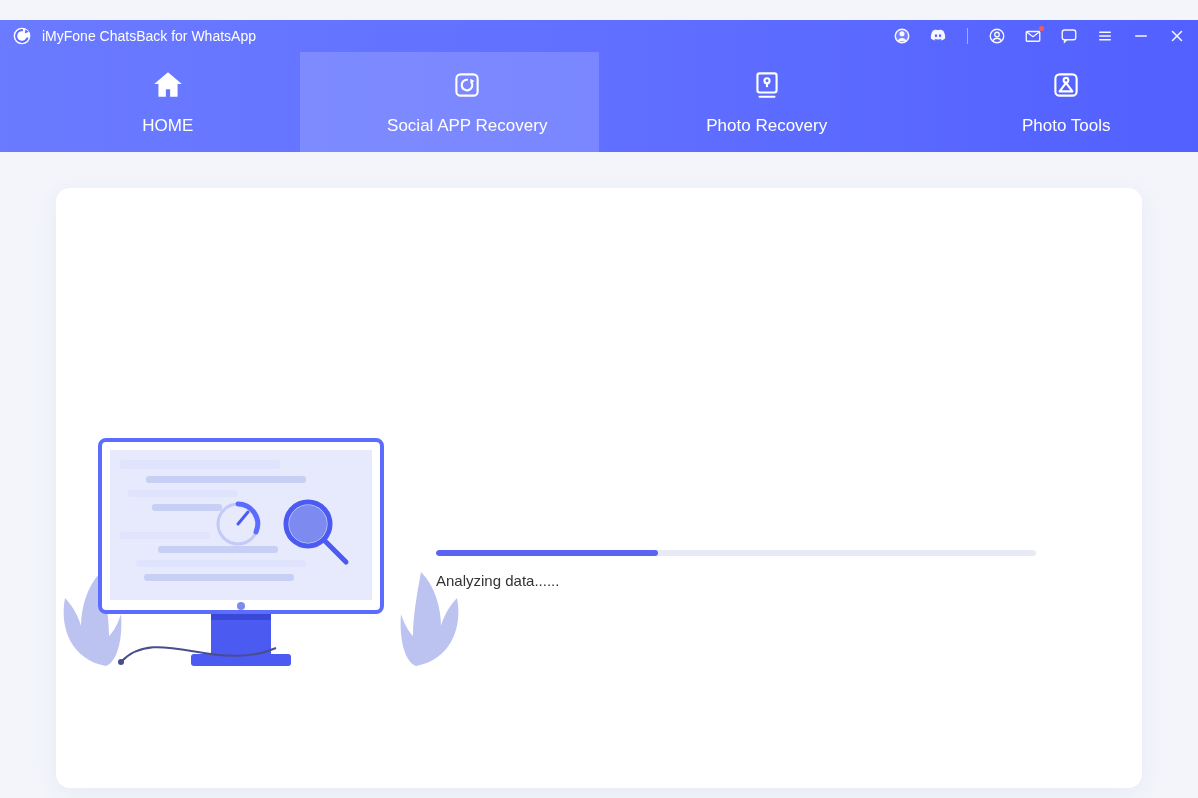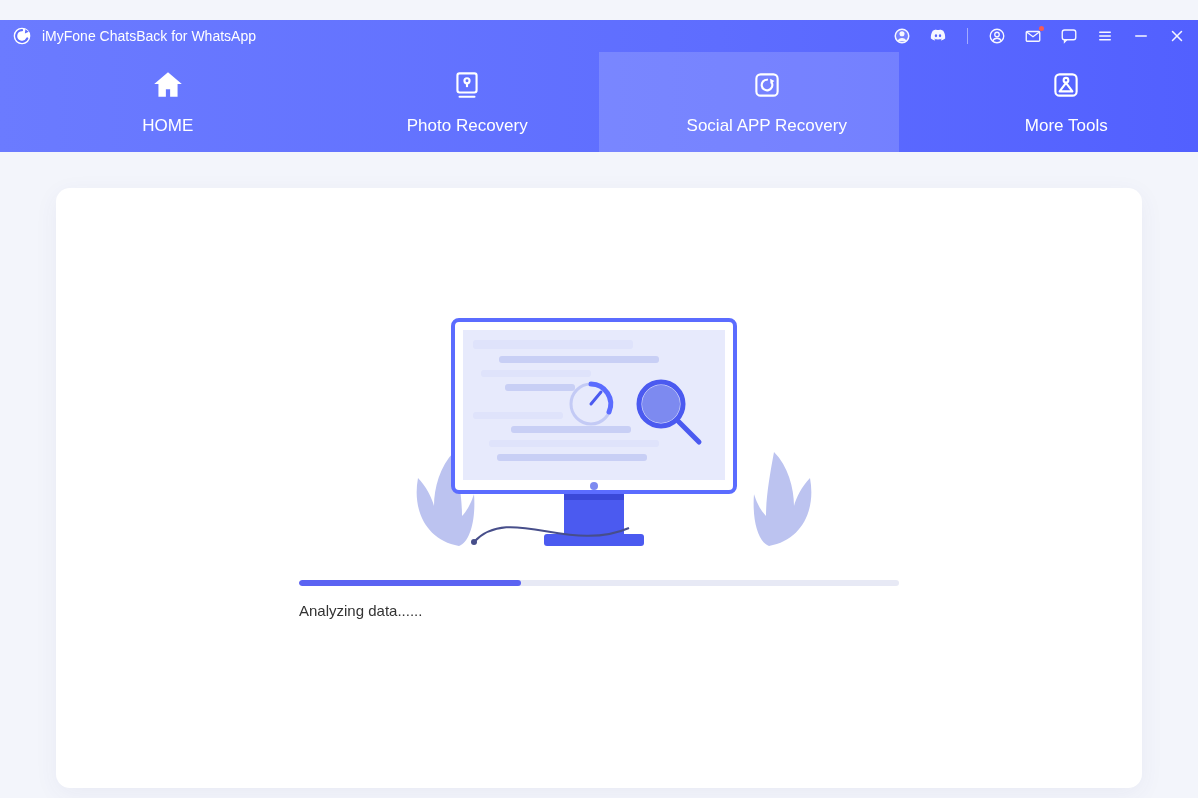--- a/index.html
+++ b/index.html
@@ -32,21 +32,21 @@
     gap:14px; color:#fff; cursor:pointer; position:relative;padding-left:36px;
   }
   .navtab.active { background: rgba(255,255,255,.16); }
   .navtab svg { width:34px; height:34px; }
   .navtab .label { font-size:17px; font-weight:400; }
   
   .content { flex:1; background:#f3f5fb; padding:36px 56px 30px; }
   .card {
     background:#fff; border-radius:14px; width:100%; height:600px;
     box-shadow: 0 6px 24px rgba(60,70,130,.06);
-    display:flex; flex-direction:column; align-items:center;
+    display:flex; flex-direction:row; align-items:center;
     padding-top:130px;
     position:relative;
   }
   
   .illus { width:380px; height:230px; position:relative; }
   .leaf { position:absolute; fill:#bcc3f0; }
   .leaf.l  { left:-18px; bottom:0; width:90px; height:100px; }
   .leaf.r  { right:-48px; bottom:0; width:90px; height:100px; }
   .cable { position:absolute; left:60px; bottom:-6px; width:220px; height:60px; }
   .monitor { position:absolute; left:42px; top:0; width:286px; }
@@ -138,44 +138,44 @@
     </div>
   </div>
 
   <div class="navbar">
     <div class="navtab">
       <svg viewBox="0 0 32 32">
           <path fill="#fff" d="M16 4 3 15h4v12h7v-7h4v7h7V15h4z"></path>
         </svg>
       <span class="label">HOME</span>
     </div>
+    <div class="navtab active">
+      <svg viewBox="0 0 32 32">
+          <rect x="6" y="6" width="20" height="20" rx="4" fill="none" stroke="#fff" stroke-width="2"></rect>
+          <path d="M16 11a5 5 0 1 0 4.6 3" fill="none" stroke="#fff" stroke-width="2" stroke-linecap="round"></path>
+          <polygon points="19,10 23,12.2 19.3,14.8" fill="#fff"></polygon>
+        </svg>
+      <span class="label">Social APP Recovery</span>
+    </div>
     <div class="navtab">
       <svg viewBox="0 0 32 32">
           <rect x="7" y="5" width="18" height="18" rx="2" fill="none" stroke="#fff" stroke-width="2"></rect>
           <circle cx="16" cy="12" r="2.4" fill="none" stroke="#fff" stroke-width="2"></circle>
           <path d="M16 14v4" stroke="#fff" stroke-width="2"></path>
           <line x1="9" y1="27" x2="23" y2="27" stroke="#fff" stroke-width="2" stroke-linecap="round"></line>
         </svg>
       <span class="label">Photo Recovery</span>
     </div>
-    <div class="navtab active">
-      <svg viewBox="0 0 32 32">
-          <rect x="6" y="6" width="20" height="20" rx="4" fill="none" stroke="#fff" stroke-width="2"></rect>
-          <path d="M16 11a5 5 0 1 0 4.6 3" fill="none" stroke="#fff" stroke-width="2" stroke-linecap="round"></path>
-          <polygon points="19,10 23,12.2 19.3,14.8" fill="#fff"></polygon>
-        </svg>
-      <span class="label">Social APP Recovery</span>
-    </div>
     <div class="navtab">
       <svg viewBox="0 0 32 32">
           <rect x="6" y="6" width="20" height="20" rx="4" fill="none" stroke="#fff" stroke-width="2"></rect>
           <circle cx="16" cy="11.5" r="2.2" fill="none" stroke="#fff" stroke-width="2"></circle>
           <path d="M10 22l6-8 6 8z" fill="none" stroke="#fff" stroke-width="2" stroke-linejoin="round"></path>
         </svg>
-      <span class="label">More Tools</span>
+      <span class="label">Photo Tools</span>
     </div>
   </div>
 
   <div class="content">
     <div class="card">
 
       <div class="illus">
 
         <svg class="leaf l" viewBox="0 0 80 100">
           <path d="M63 98C30 92 16 62 22 30 30 38 36 50 38 58 38 40 44 18 58 4 62 26 66 48 66 68c8-8 12-22 12-22 2 26-4 48-15 52z"></path>

